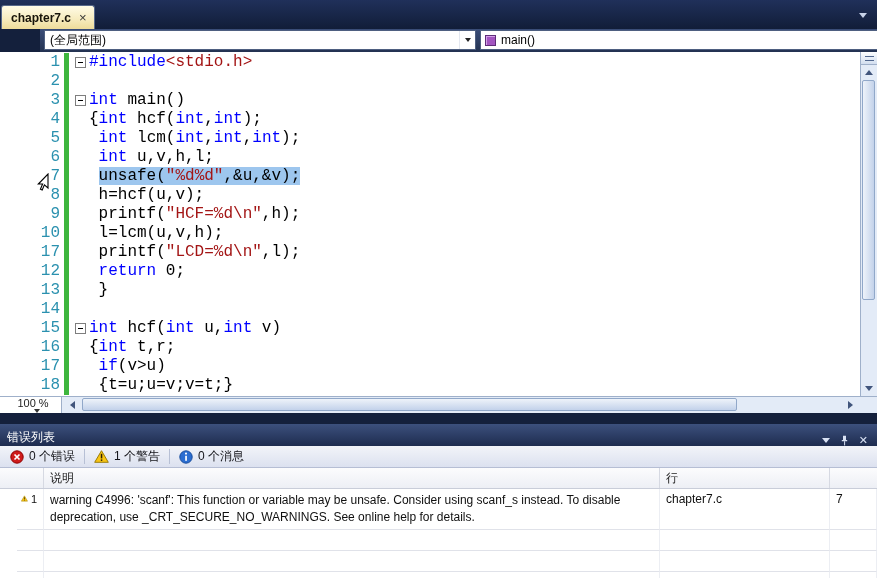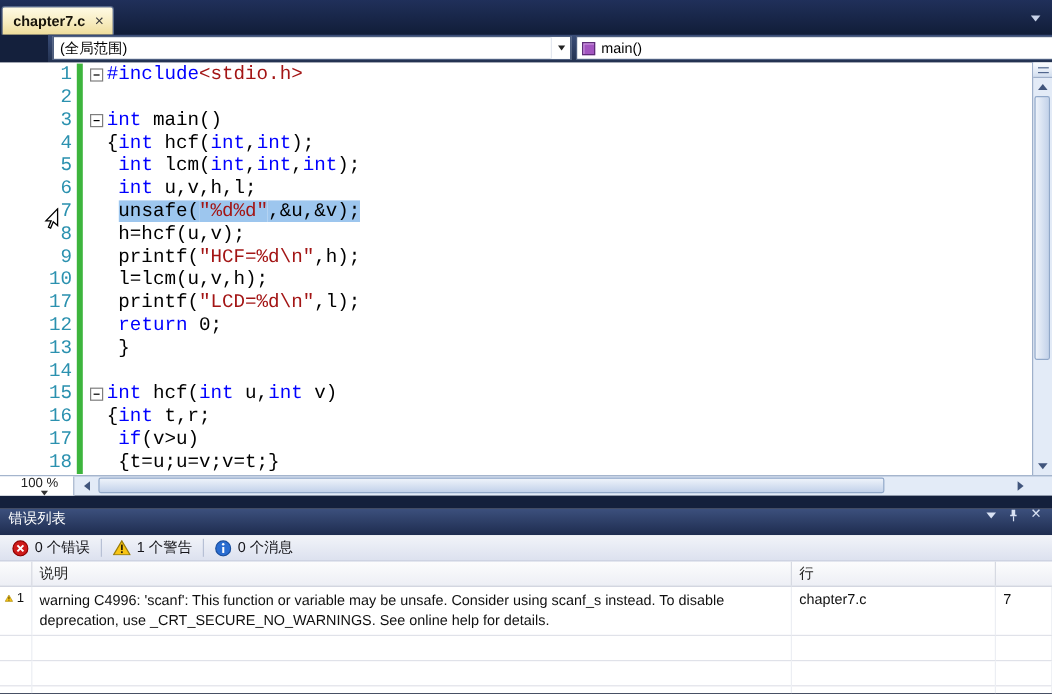--- a/index.html
+++ b/index.html
@@ -76,31 +76,31 @@
         display:flex;align-items:center;font-size:11px;color:#222;padding-left:5px;box-sizing:border-box;flex-direction:column;}
   .zoom .chev-s{margin-left:7px;width:0;height:0;border-left:3px solid transparent;
                 border-right:3px solid transparent;border-top:4px solid #333;}
   .h-left{position:absolute;left:64px;top:0;width:16px;height:16px;display:flex;align-items:center;justify-content:center;}
   .hthumb{position:absolute;left:82px;top:1px;width:655px;height:13px;border-radius:2px;
           background:linear-gradient(#eef3fa,#c3d2ea);border:1px solid #91a8c9;box-sizing:border-box;}
   .h-right{position:absolute;left:842px;top:0;width:16px;height:16px;display:flex;align-items:center;justify-content:center;}
 
   
   .panel{position:absolute;left:0;top:424px;width:877px;height:154px;background:#fff;overflow:hidden;}
-  .ptitle{height:22px;background:linear-gradient(#3c507d,#1e2c4f);display:flex;align-items:flex-start;
+  .ptitle{height:22px;background:linear-gradient(#3c507d,#1e2c4f);display:flex;align-items:flex-end;
           color:#fff;font-size:12px;padding-left:7px;box-sizing:border-box;}
   .pticons{margin-left:auto;display:flex;align-items:center;gap:9px;padding-right:9px;}
   .pticons .chev{border-top-color:#d9e2f4;}
   .pclose{color:#d9e2f4;font-size:11px;font-weight:700;line-height:11px;}
   .ptoolbar{height:22px;background:linear-gradient(#f2f4f9,#dce1ef);border-bottom:1px solid #b6bed4;
             display:flex;align-items:center;font-size:12px;color:#15151a;box-sizing:border-box;padding-left:2px;}
   .tbtn{display:flex;align-items:center;gap:5px;padding:0 8px;height:18px;}
   .tsep{width:1px;height:15px;background:#b7c0d5;margin:0 1px;}
   .bold{font-weight:400;}
-  .gridcols{display:grid;grid-template-columns:27px 1fr 170px 47px;}
+  .gridcols{display:grid;grid-template-columns:27px 1fr 170px 47px;padding-left:17px;}
   .grid-h{height:20px;background:linear-gradient(#fcfcfd,#edeff5);border-bottom:1px solid #c9cdd9;
           font-size:12px;color:#222;}
   .grid-h > div{display:flex;align-items:center;padding-left:6px;border-right:1px solid #d6d9e2;box-sizing:border-box;}
   .grow{font-size:12px;color:#101010;}
   .grow > div{border-right:1px solid #eceef3;border-bottom:1px solid #e0e2e9;box-sizing:border-box;
               padding:3px 6px 3px 6px;}
   .grow .iconcell{display:flex;align-items:flex-start;gap:3px;padding-left:4px;padding-top:4px;font-size:11px;}
   .desc{line-height:1.42;}
   .grow.empty > div{height:21px;padding:0;}
 

